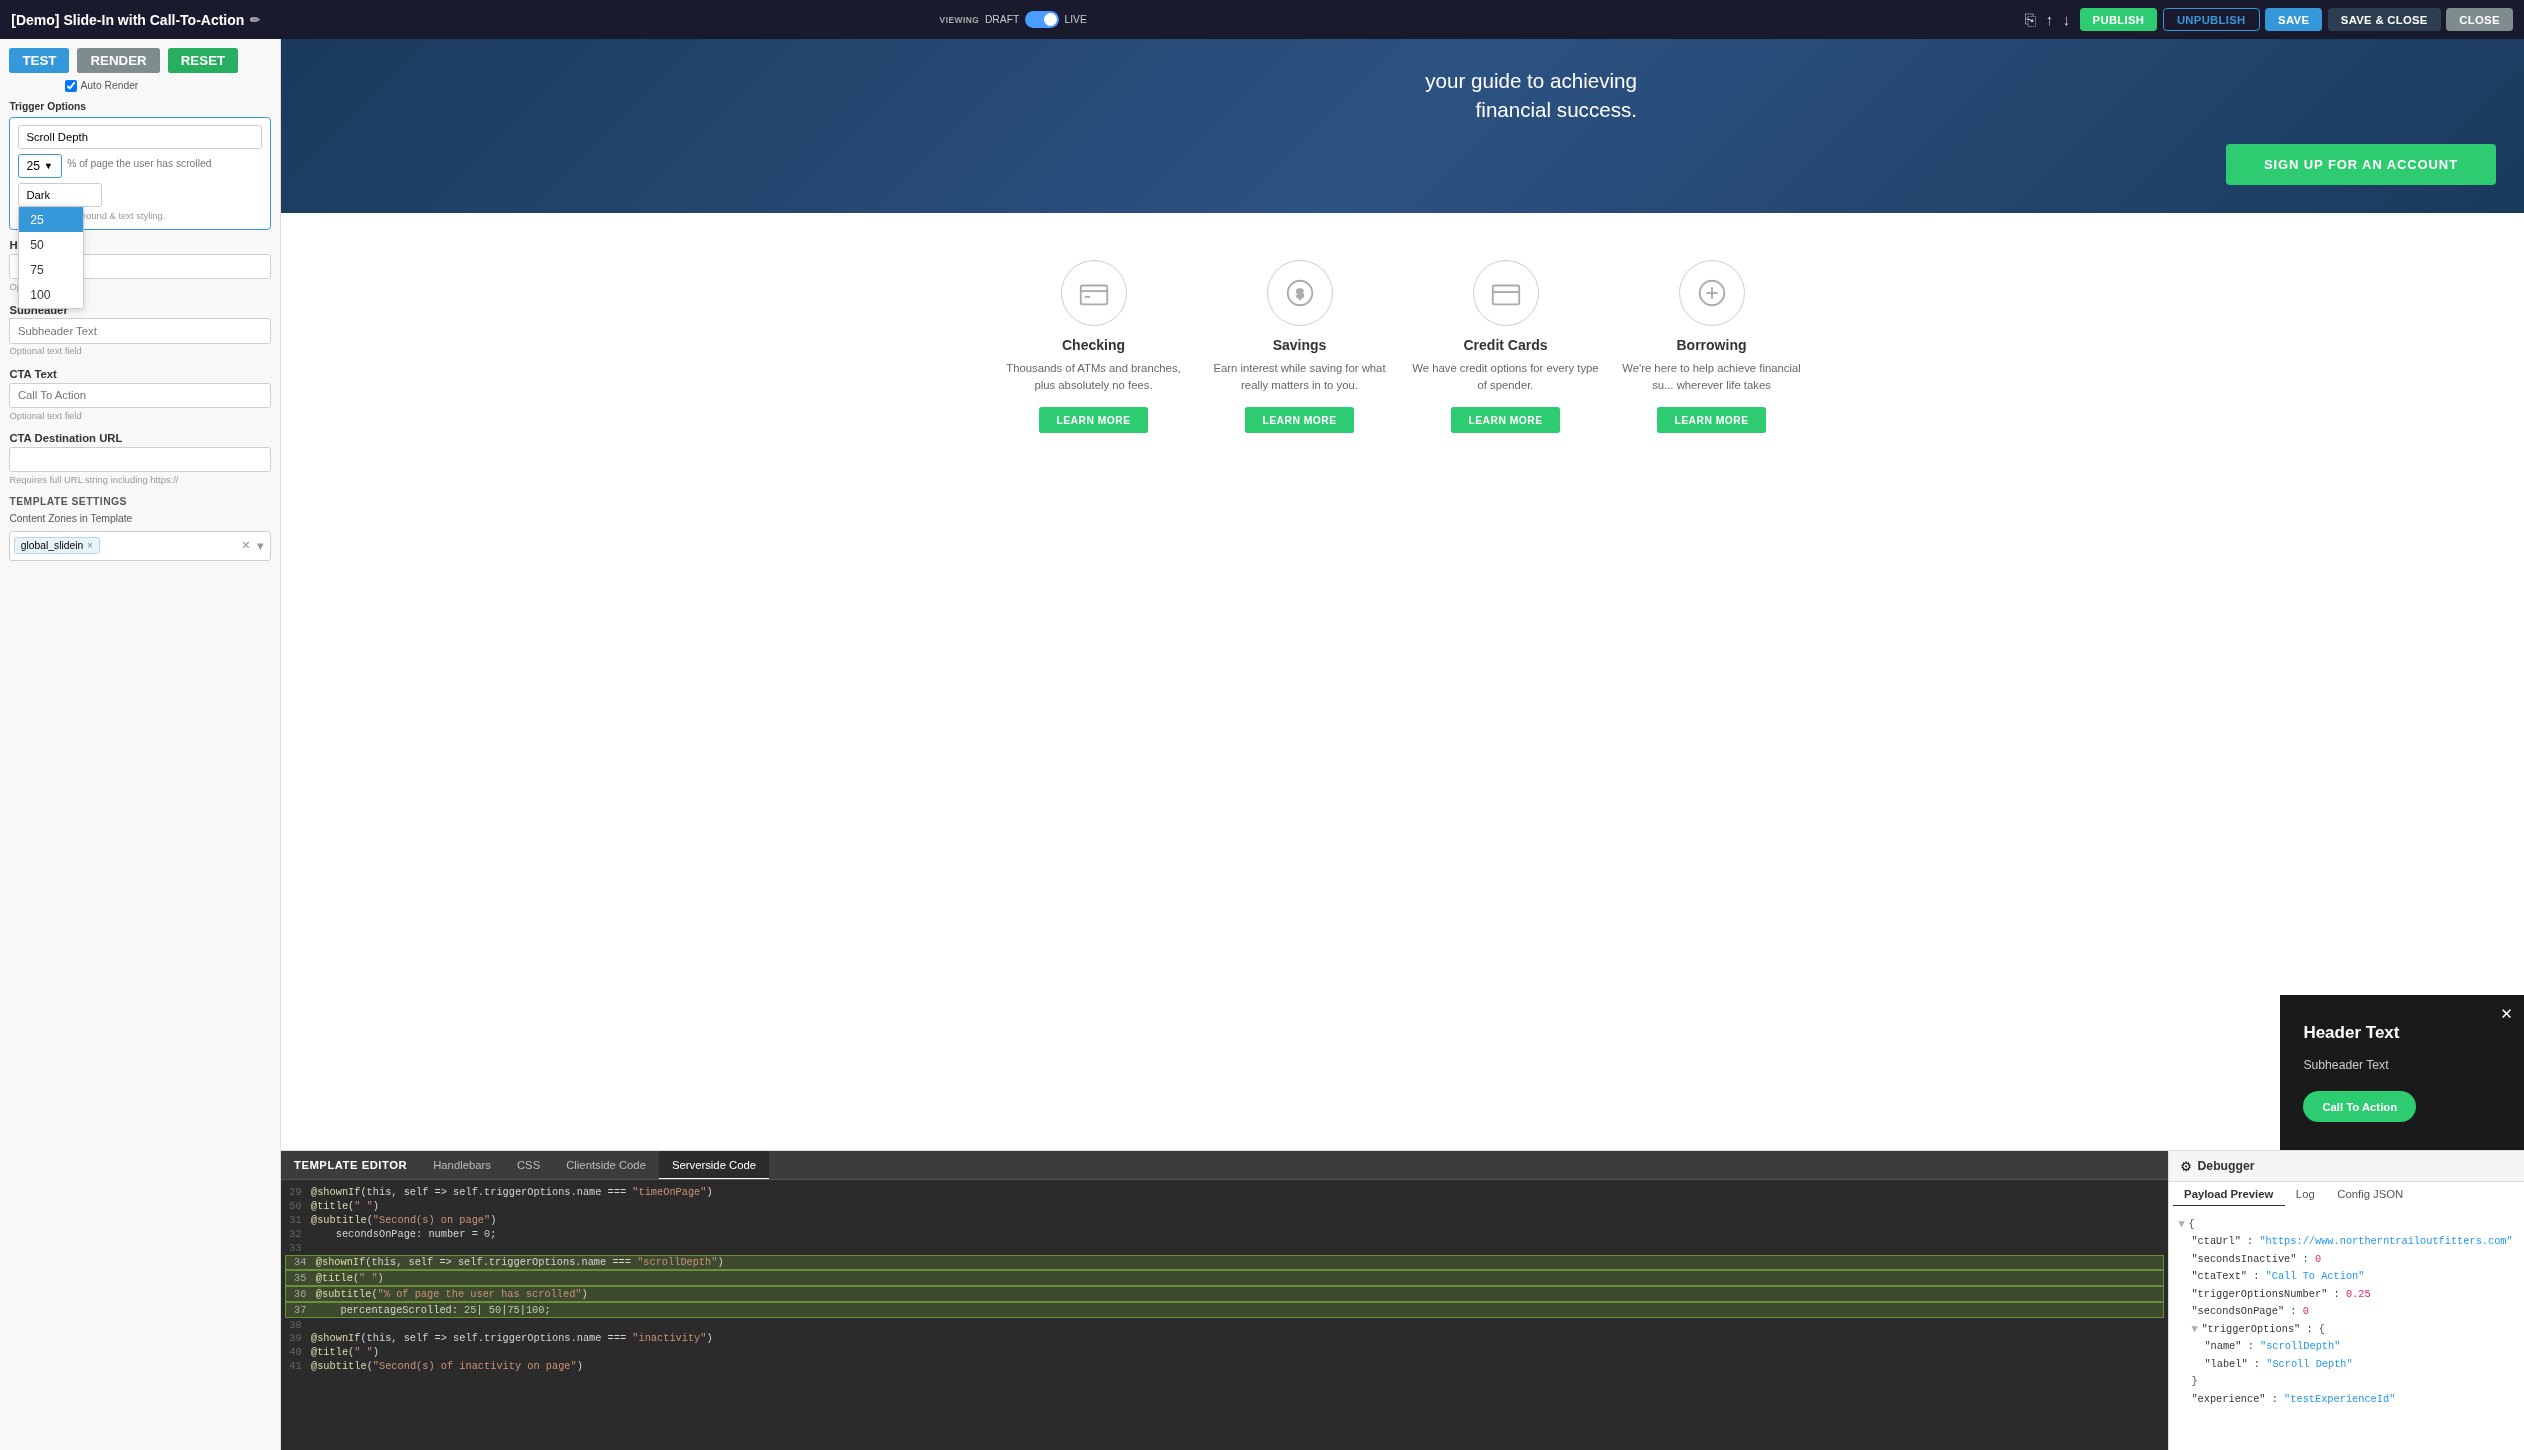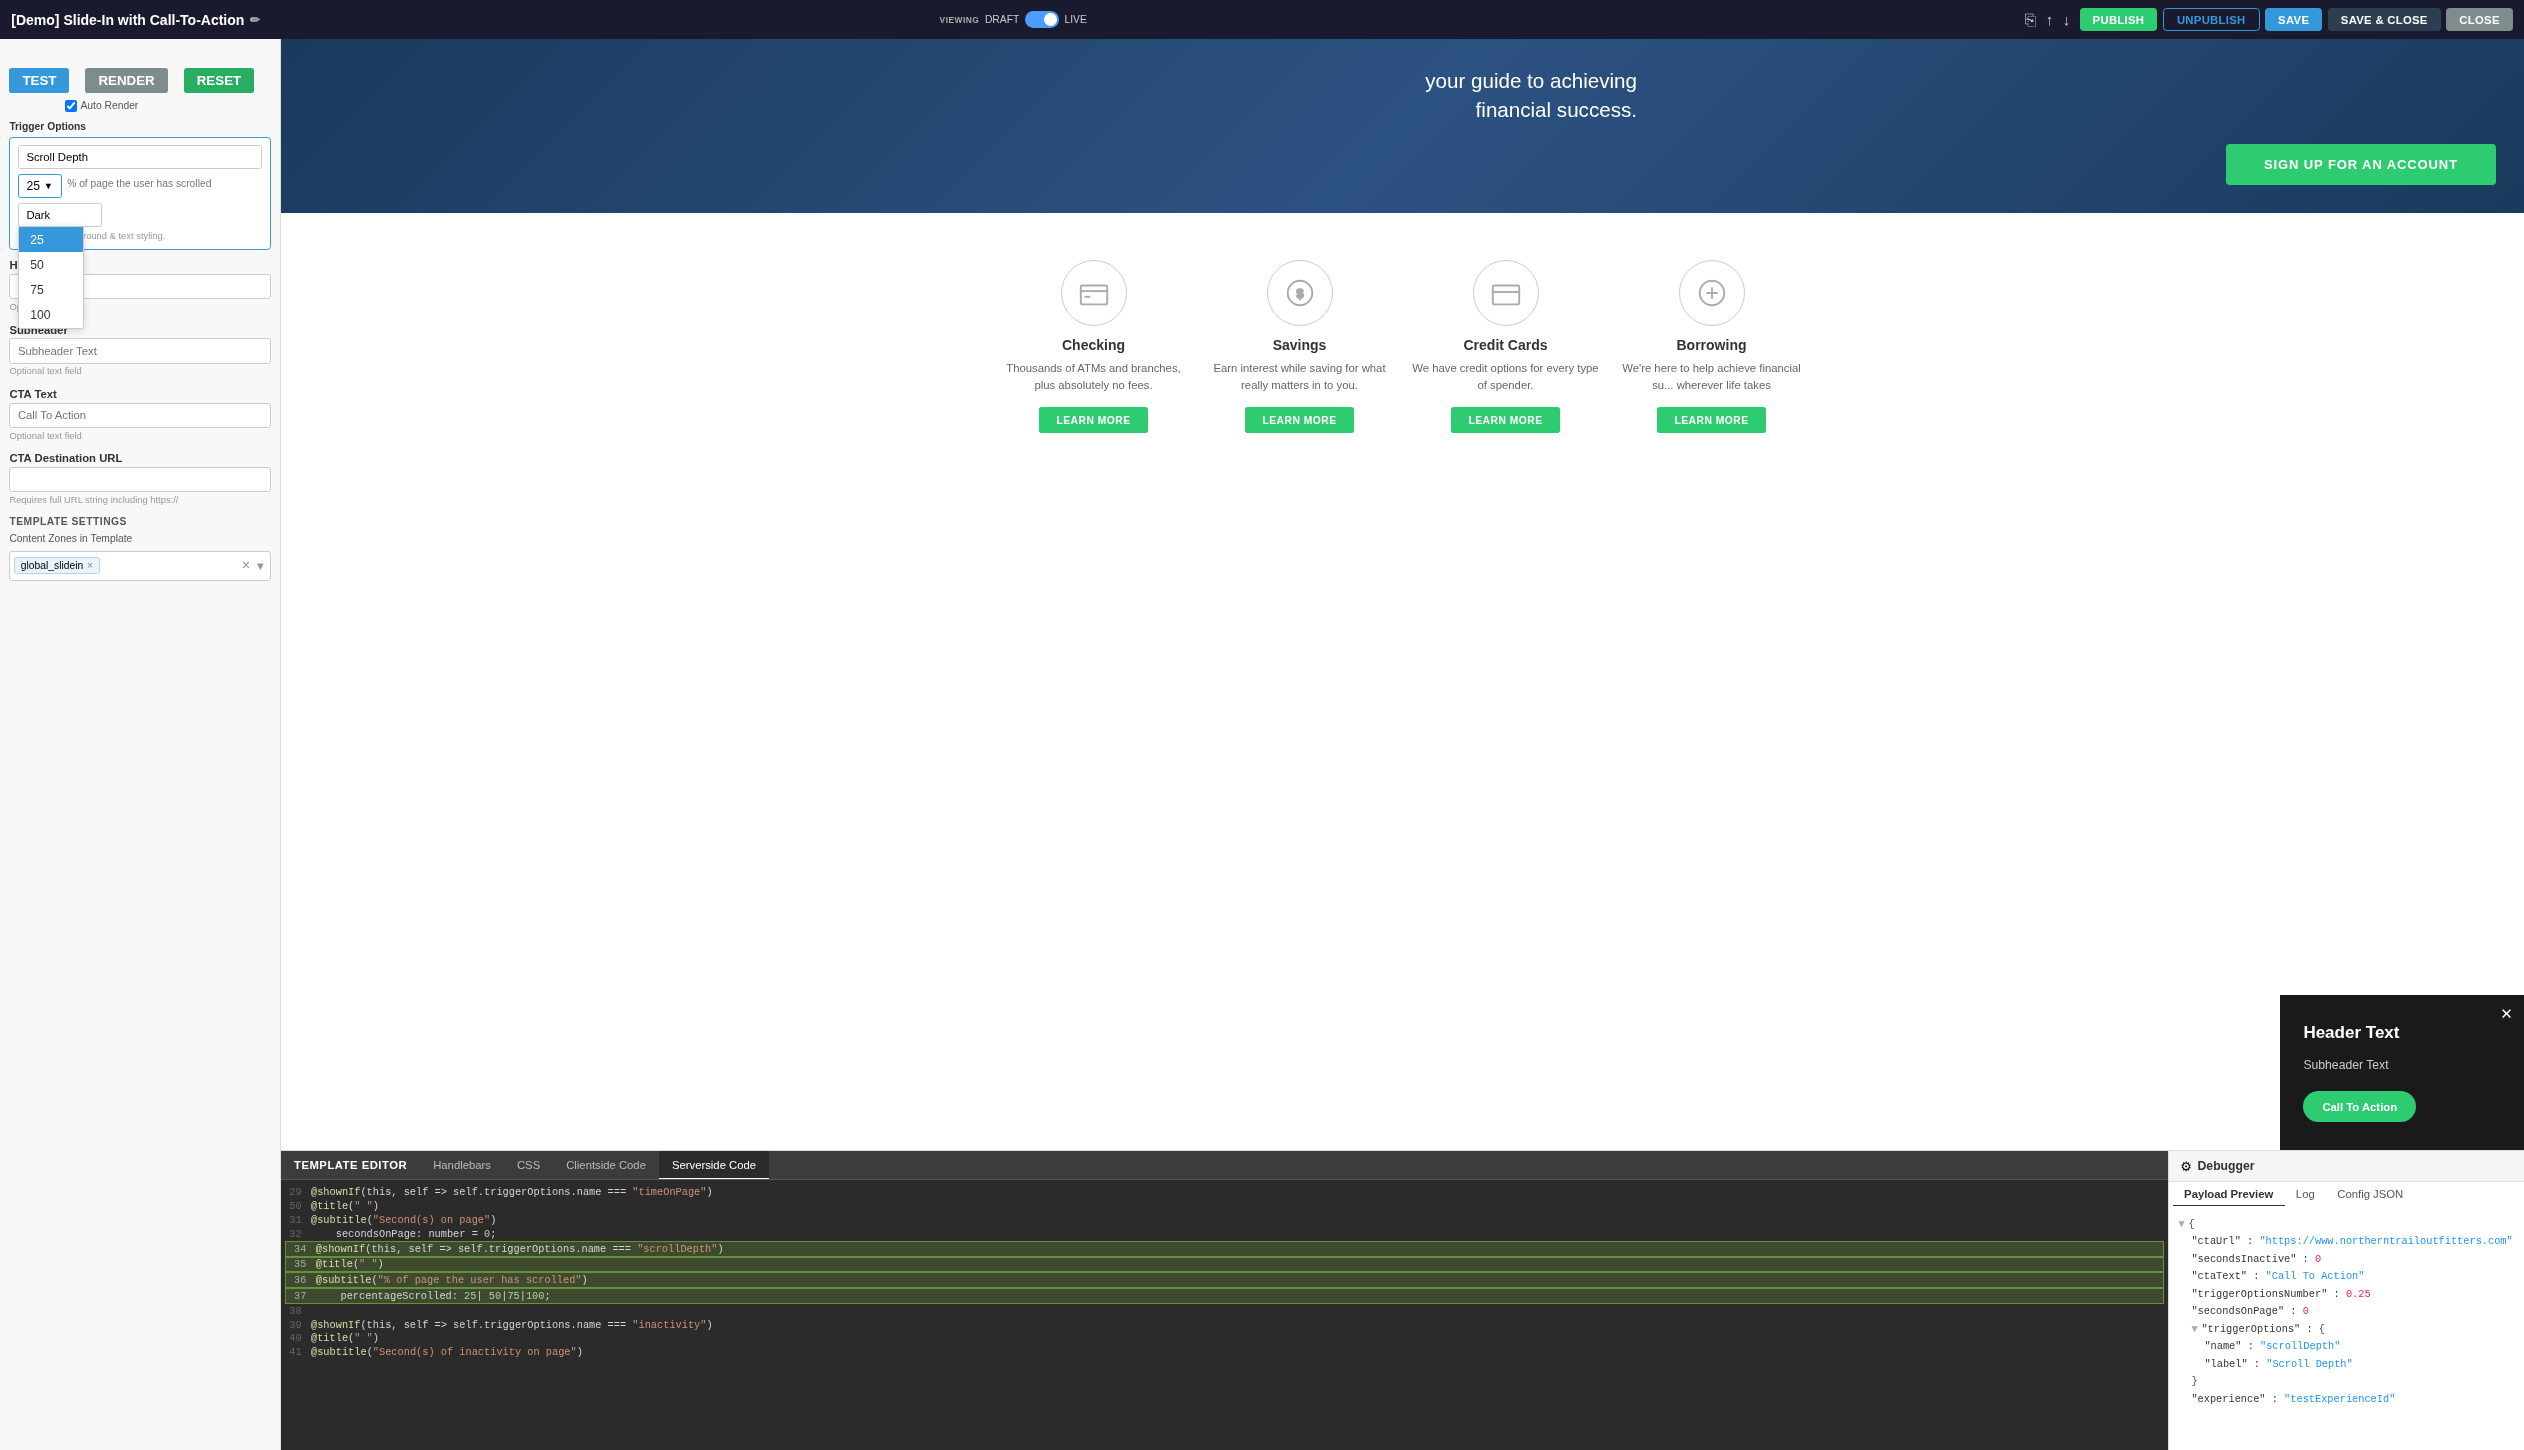--- a/index.html
+++ b/index.html
@@ -27,21 +27,21 @@
     
     #main { display: flex; height: calc(100vh - 39px); }
 
     
     #left-panel {
       width: 281px; min-width: 281px; background: #f8f8f8; border-right: 0.9px solid #ddd;
       overflow-y: auto; padding: 9.4px;
     }
 
     
-    .action-buttons { display: flex; gap: 16px; margin-bottom: 7.5px; margin-top: 20px; }
+    .action-buttons { display: flex; gap: 8px; margin-bottom: 7.5px; }
     .btn-test { background: #3498db; color: #fff; padding: 4.7px 13px; border: none; border-radius: 2.8px; font-weight: 700; cursor: pointer; }
     .btn-render { background: #7f8c8d; color: #fff; padding: 4.7px 13px; border: none; border-radius: 2.8px; font-weight: 700; cursor: pointer; }
     .btn-reset { background: #27ae60; color: #fff; padding: 4.7px 13px; border: none; border-radius: 2.8px; font-weight: 700; cursor: pointer; }
     .auto-render { display: flex; align-items: center; gap: 3.8px; font-size: 10.3px; color: #555; margin-bottom: 9.4px; margin-left: 56px; }
     .auto-render input[type=checkbox] { width: 11.3px; height: 11.3px; }
 
     
     .section-label { font-size: 10.3px; font-weight: 700; color: #333; margin-bottom: 4.7px; }
     .trigger-box { border: 1.9px solid #3498db; border-radius: 3.8px; padding: 7.5px; margin-bottom: 9.4px; background: #fff; position: relative; }
     .select-row { display: flex; align-items: center; gap: 5.6px; margin-bottom: 5.6px; }
@@ -357,20 +357,24 @@
           <div class="code-line">
             <span class="line-num">31</span>
             <span class="line-content"><span class="kw-at">@subtitle</span>(<span class="kw-string">"Second(s) on page"</span>)</span>
           </div>
 
           <div class="code-line">
             <span class="line-num">32</span>
             <span class="line-content">    secondsOnPage: number = <span class="kw-num">0</span>;</span>
           </div>
 
+          <div class="code-line">
+            <span class="line-num">33</span>
+            <span class="line-content"></span>
+          </div>
 
           <div class="code-line highlighted">
             <span class="line-num" style="color:#aaa;">34</span>
             <span class="line-content"><span class="kw-at">@shownIf</span>(this, self =&gt; self.triggerOptions.name === <span class="kw-string">"scrollDepth"</span>)</span>
           </div>
 
           <div class="code-line highlighted">
             <span class="line-num" style="color:#aaa;">35</span>
             <span class="line-content"><span class="kw-at">@title</span>(<span class="kw-string">" "</span>)</span>
           </div>

